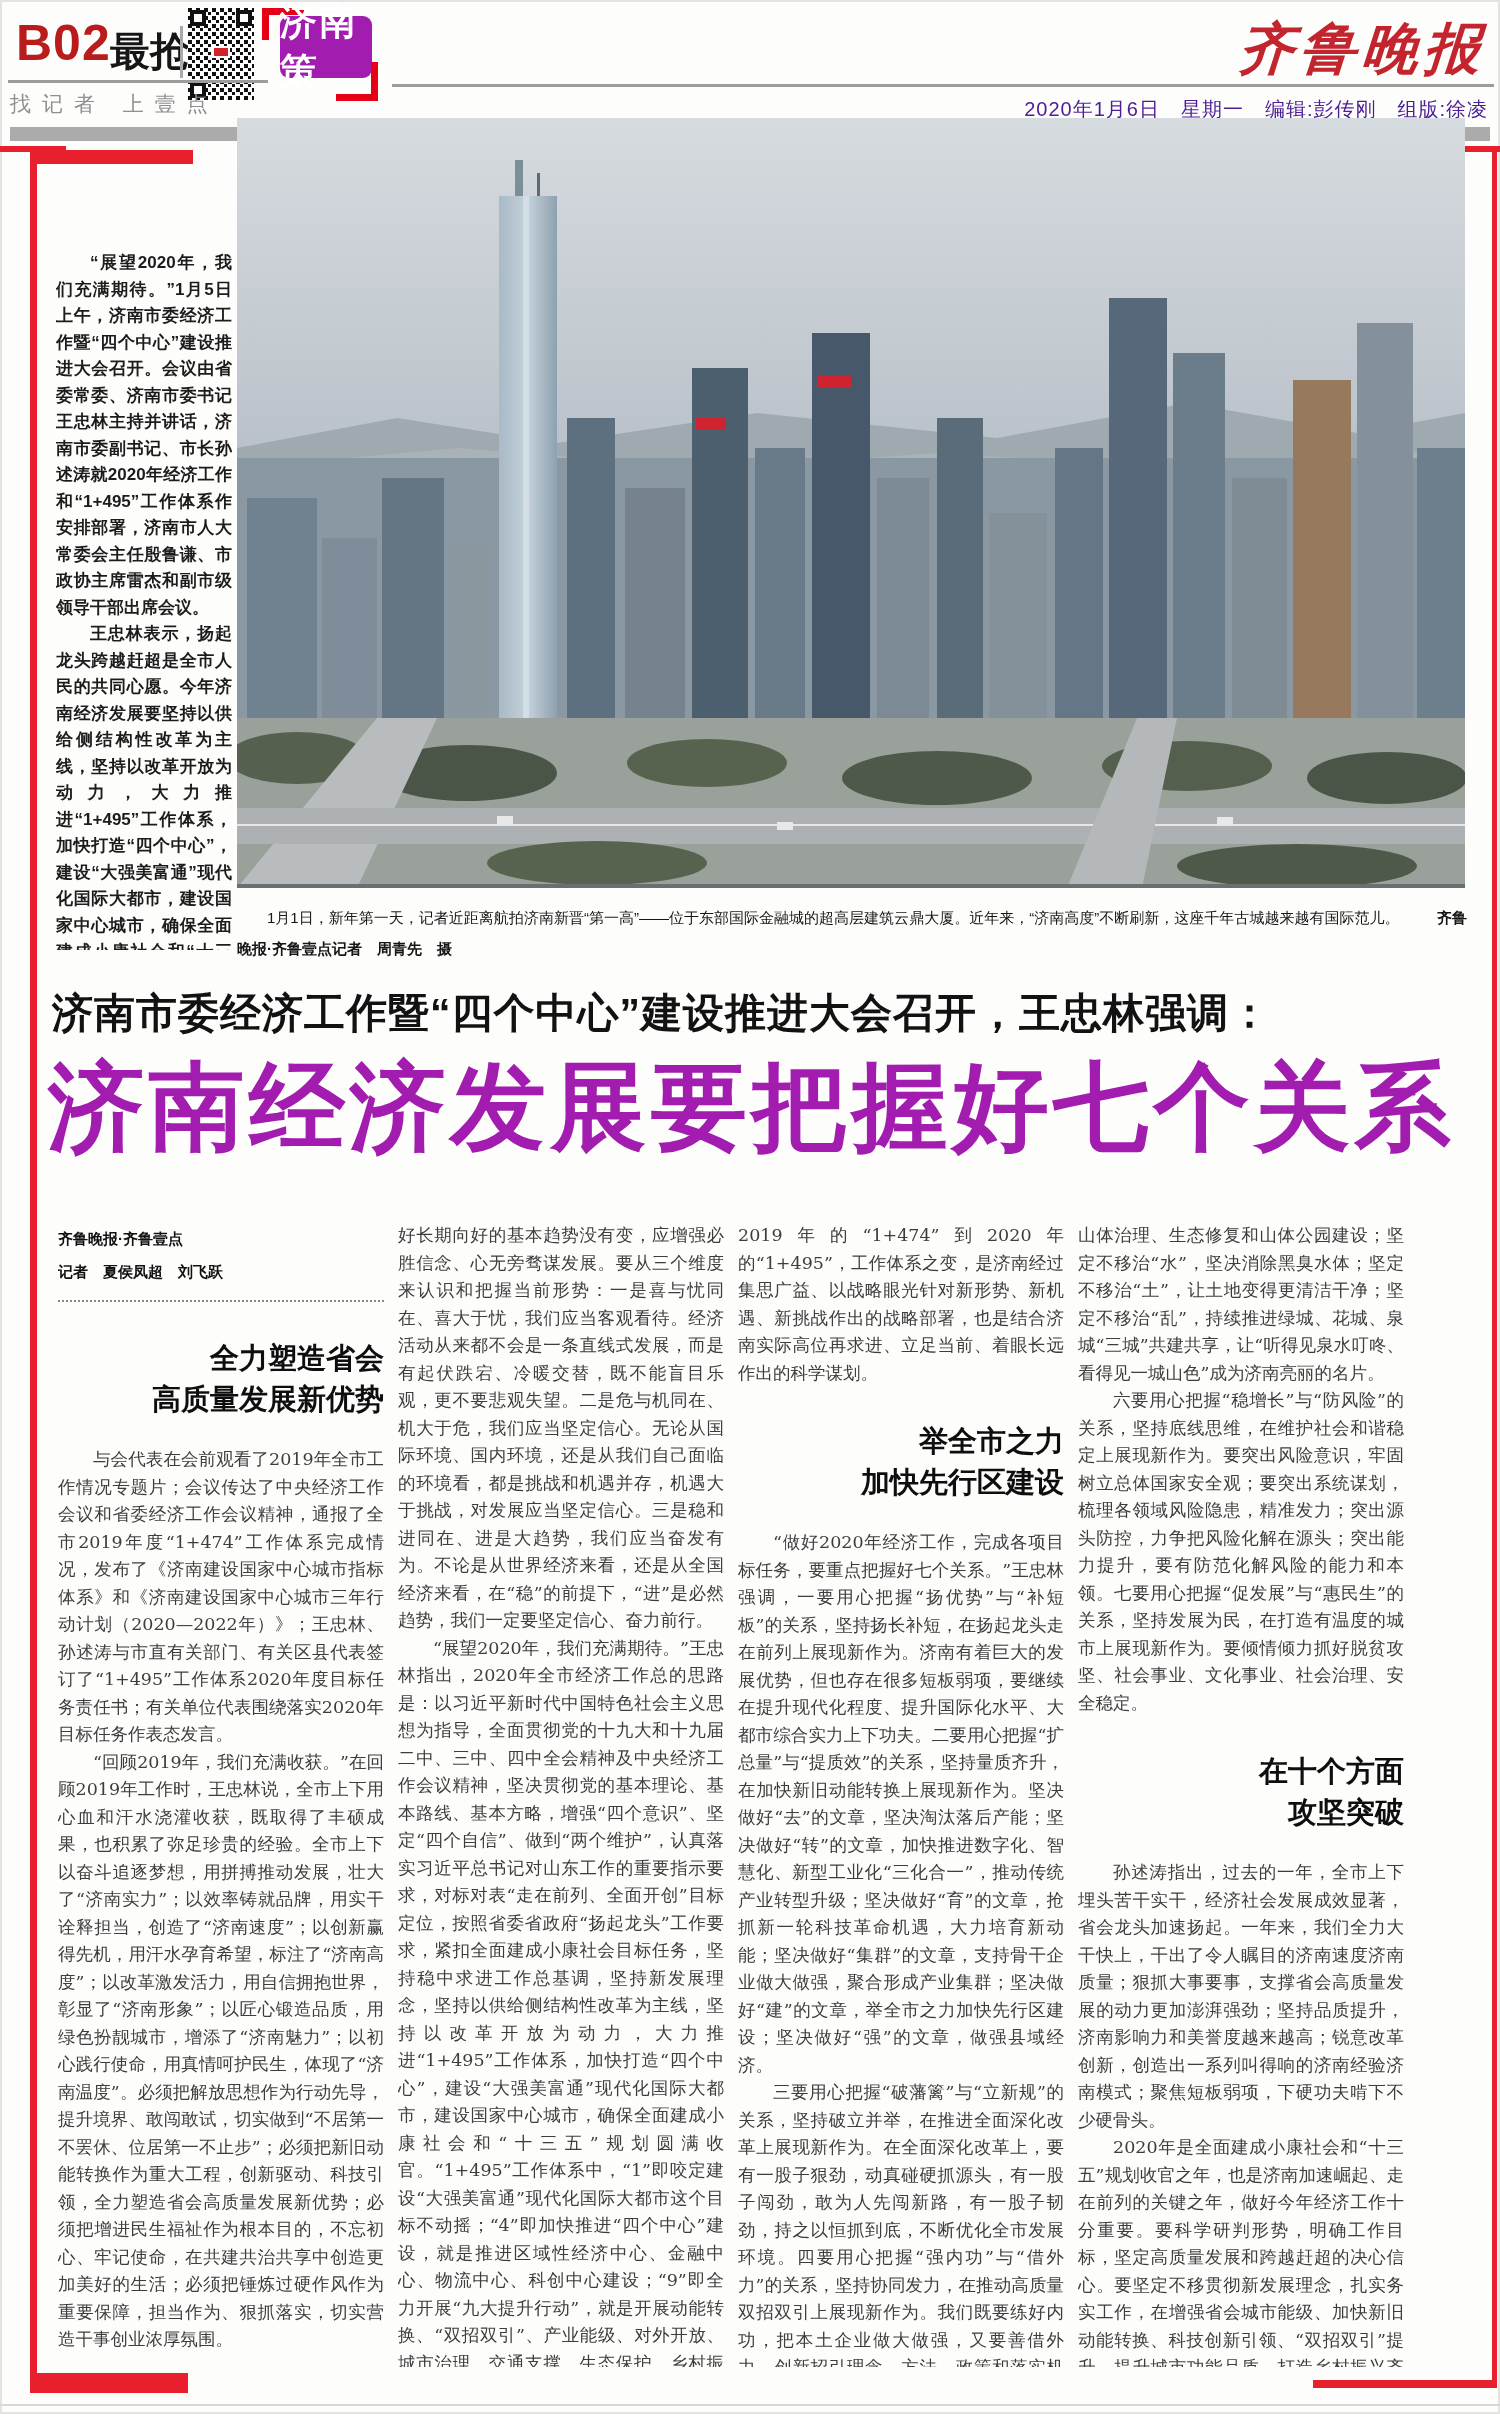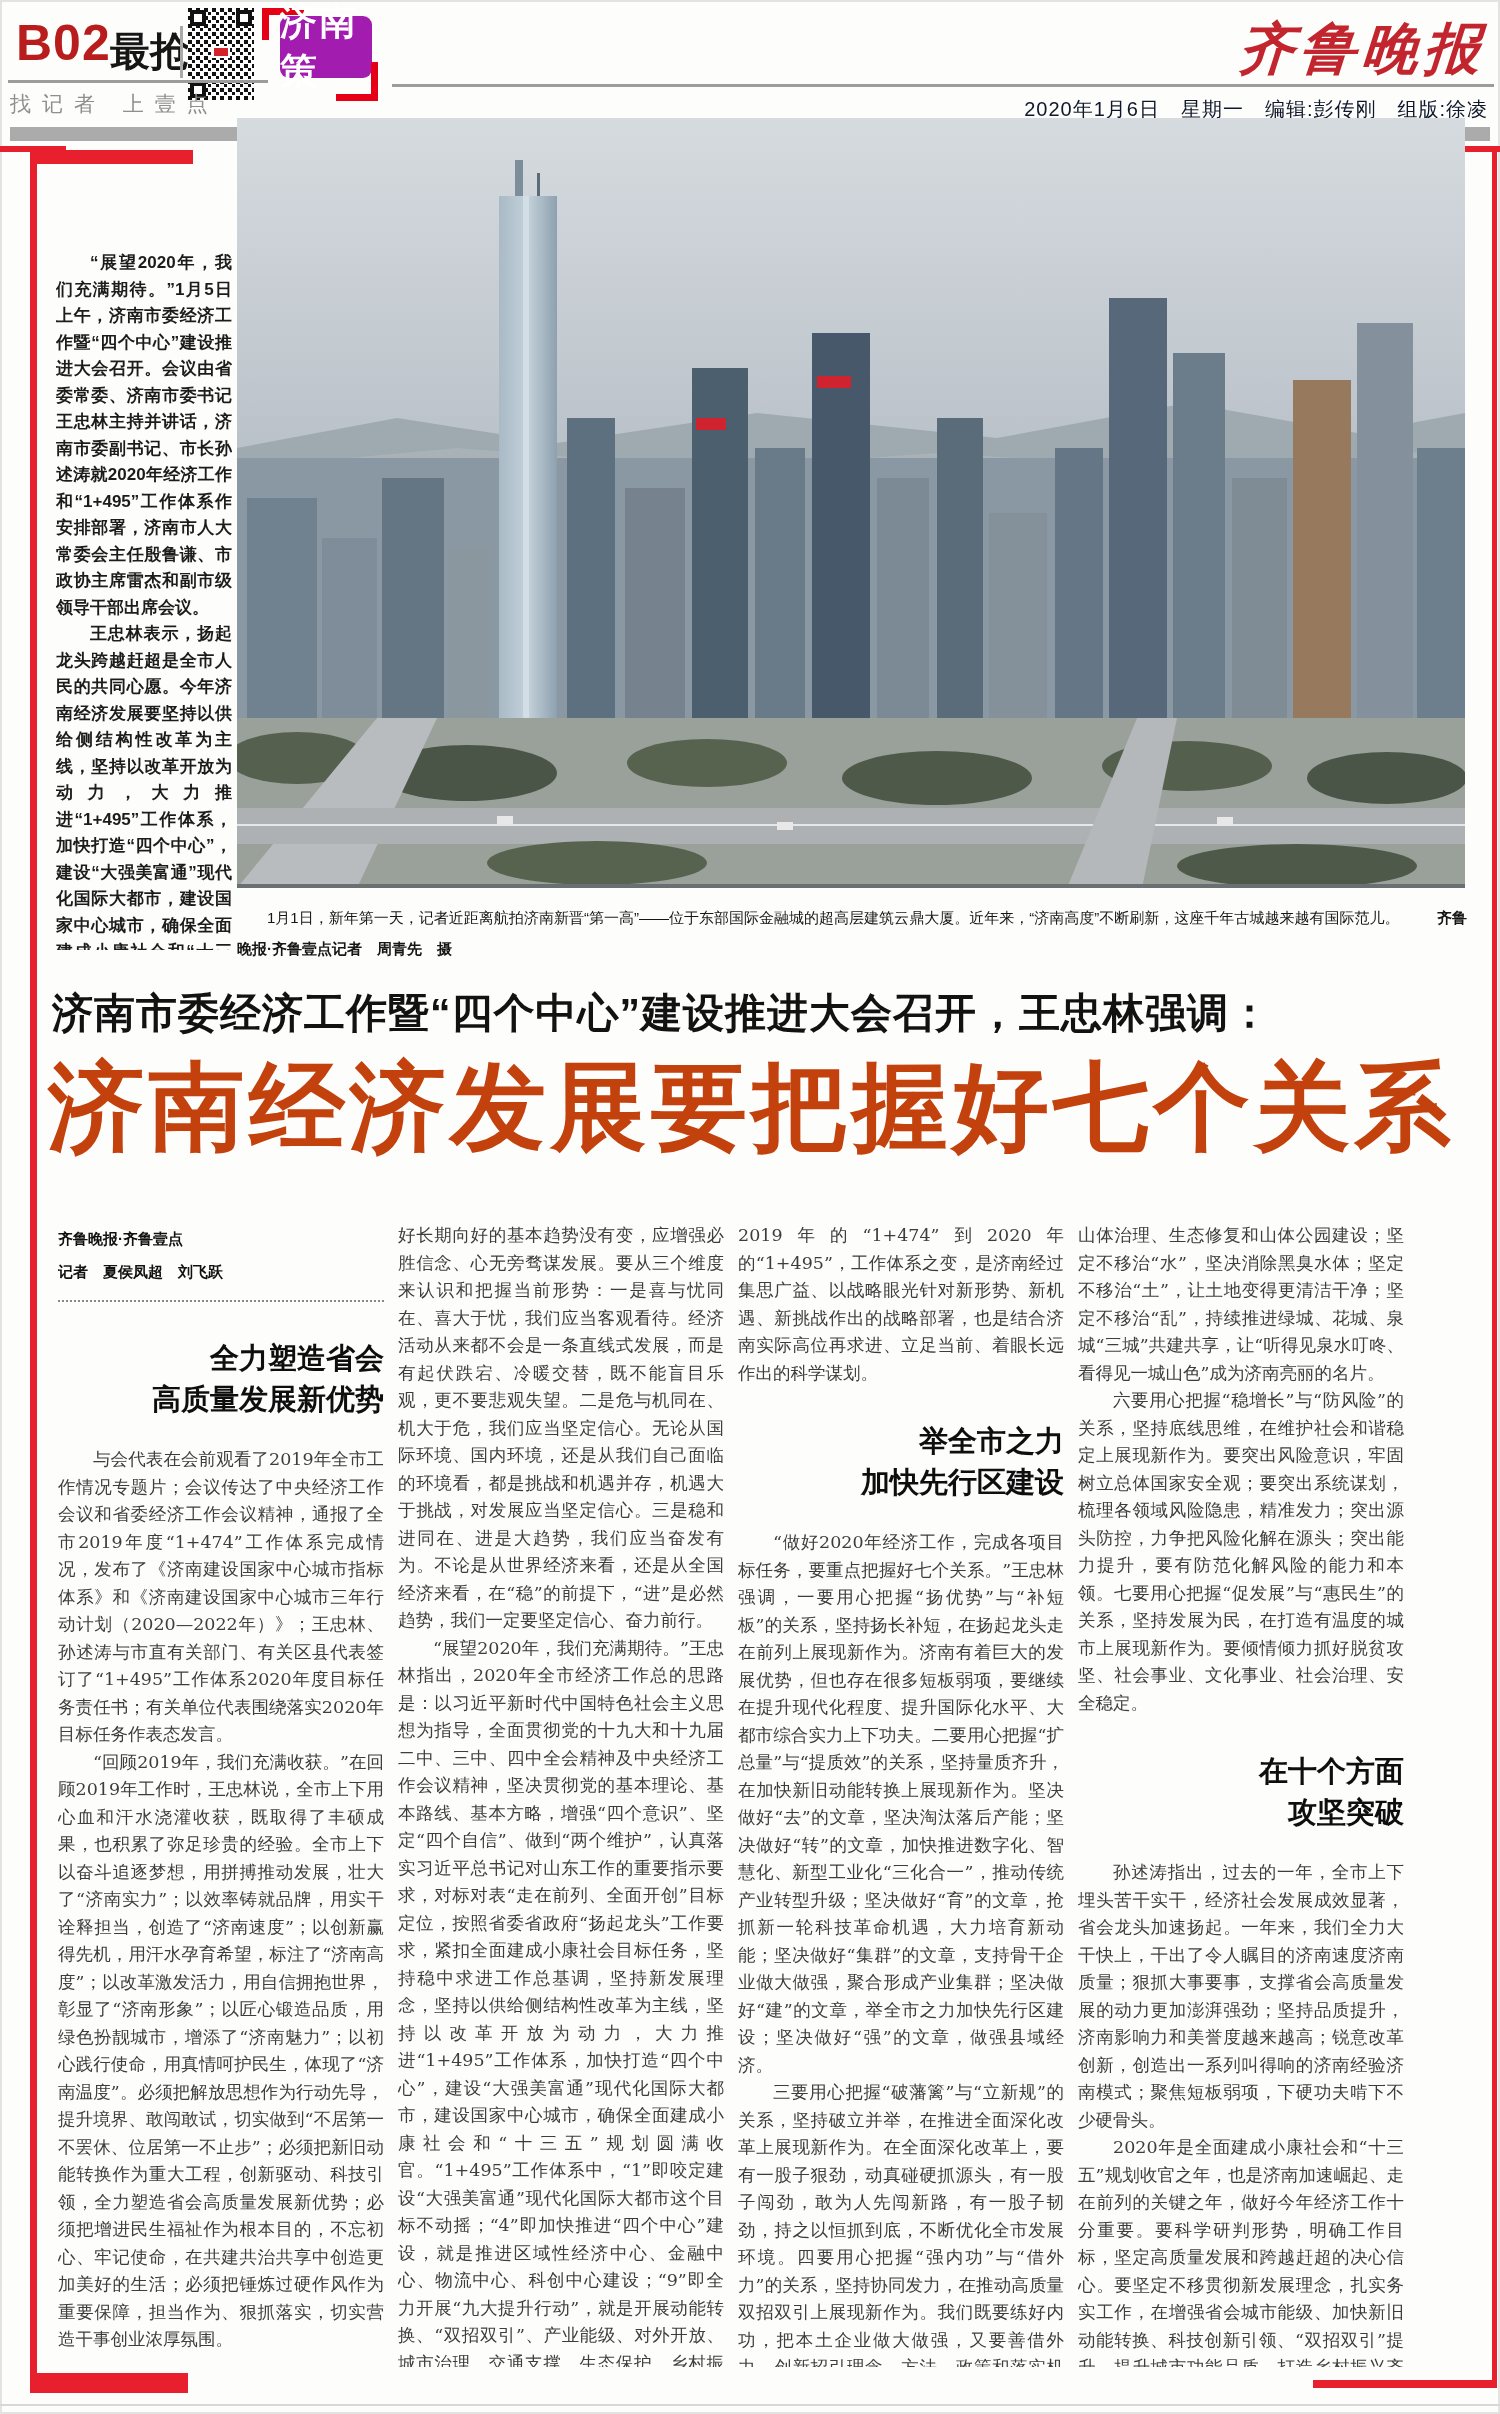--- a/index.html
+++ b/index.html
@@ -16,21 +16,21 @@
   .slogan{position:absolute;left:10px;top:90px;font-size:21px;color:#8f8f8f;letter-spacing:11px;}
   .channel-box{position:absolute;left:280px;top:16px;width:92px;height:62px;background:#a21caf;border-radius:9px;
                color:#fff;font-size:37px;font-weight:900;display:flex;align-items:center;justify-content:center;letter-spacing:2px;}
   .bk{position:absolute;background:#e60016;}
   .bk-tl-h{left:262px;top:8px;width:42px;height:7px;}
   .bk-tl-v{left:262px;top:8px;width:7px;height:32px;}
   .bk-br-h{left:336px;top:94px;width:42px;height:7px;}
   .bk-br-v{left:371px;top:62px;width:7px;height:39px;}
   .masthead-logo{position:absolute;right:14px;top:12px;font-family:"DejaVu Serif","Liberation Serif",serif;
                  font-size:56px;font-weight:700;font-style:italic;color:#c2252d;letter-spacing:6px;transform:skewX(-4deg);}
-  .dateline{position:absolute;right:12px;top:96px;font-size:20px;color:#0f172a;letter-spacing:1px;}
+  .dateline{position:absolute;right:12px;top:96px;font-size:20px;color:#4c1d95;letter-spacing:1px;}
   .gray-band{position:absolute;left:10px;top:127px;width:1480px;height:14px;background:#ababab;}
   
   .red{background:#e8202d;position:absolute;}
   .seg-tl{left:0;top:146px;width:66px;height:6px;}
   .seg-tr{left:1376px;top:146px;width:124px;height:6px;}
   .lbar-top{left:30px;top:150px;width:163px;height:14px;}
   .lbar-v{left:30px;top:150px;width:7px;height:2243px;}
   .lbar-bot{left:30px;top:2373px;width:158px;height:20px;}
   .rbar-v{left:1492px;top:146px;width:5px;height:2242px;}
   .rbar-bot{left:1313px;top:2380px;width:184px;height:8px;}
@@ -40,21 +40,21 @@
            font-size:17px;line-height:26.5px;font-weight:600;color:#1c1c1c;text-align:justify;}
   .sidebar p{margin:0;text-indent:2em;}
   
   .photo{position:absolute;left:237px;top:118px;width:1228px;height:770px;overflow:hidden;background:#b9c0c7;}
   .caption{position:absolute;left:237px;top:902px;width:1230px;font-size:15px;line-height:31px;color:#161616;
            font-weight:500;text-align:justify;}
   .caption .lead{text-indent:2em;display:block;}
   .caption b{font-weight:800;padding-left:2.5em;}
   
   .kicker{position:absolute;left:52px;top:986px;font-size:41px;font-weight:700;color:#121212;letter-spacing:1px;}
-  .main-title{position:absolute;left:48px;top:1044px;width:1410px;font-size:96px;font-weight:900;color:#c2410c;
+  .main-title{position:absolute;left:48px;top:1044px;width:1410px;font-size:96px;font-weight:900;color:#a21caf;
               letter-spacing:4.5px;white-space:nowrap;font-family:"Liberation Sans","DejaVu Sans",sans-serif;}
   
   .article-col{position:absolute;top:1222px;width:326px;height:1145px;overflow:hidden;
                font-family:"DejaVu Serif","Liberation Serif",serif;font-size:17.5px;line-height:27.5px;
                color:#3d3d3d;text-align:justify;}
   .col-1{left:58px;} .col-2{left:398px;} .col-3{left:738px;} .col-4{left:1078px;}
   .byline{font-family:"Liberation Sans","DejaVu Sans",sans-serif;font-size:15px;line-height:33px;font-weight:800;
           color:#111;padding-bottom:12px;border-bottom:2px dotted #888;margin-bottom:36px;}
   .subhead{font-family:"Liberation Sans","DejaVu Sans",sans-serif;font-size:29px;line-height:41px;font-weight:800;
            color:#0e0e0e;margin:34px 0 26px 0;text-align:right;}

